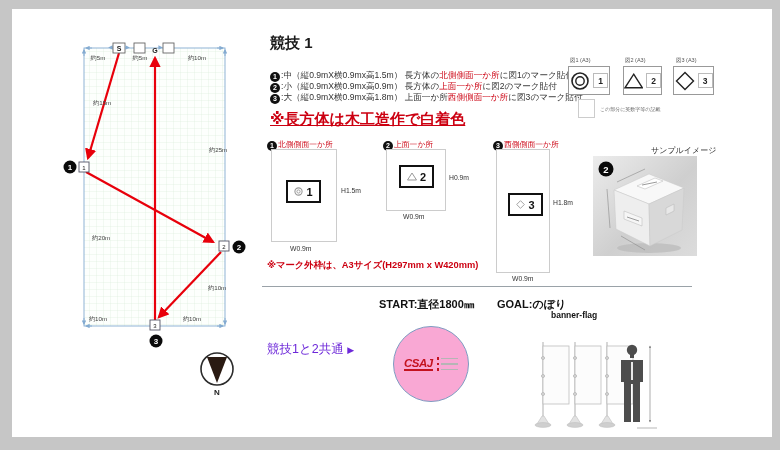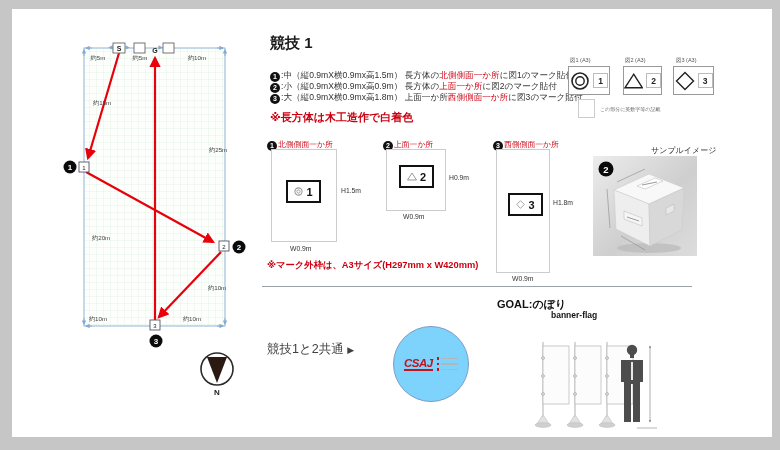--- a/index.html
+++ b/index.html
@@ -15,21 +15,21 @@
   }
   .abs{position:absolute;}
   .red{color:#cc0011;}
   .bullet{
     display:inline-block;width:10px;height:10px;border-radius:50%;
     background:#111;color:#fff;font-size:7px;font-weight:bold;
     text-align:center;line-height:10px;vertical-align:-1px;margin-right:1px;
   }
   .title{font-size:15px;font-weight:bold;color:#1a1a1a;}
   .spec{font-size:8.6px;line-height:9.8px;color:#333;white-space:nowrap;}
-  .note{font-size:11px;font-weight:bold;}
+  .note{font-size:15px;font-weight:bold;text-decoration:underline;}
   .note2{font-size:9.3px;font-weight:bold;}
   .legend-cap{font-size:5.5px;color:#555;}
   .legend-box{
     border:1px solid #999;background:#fff;display:flex;
     align-items:center;justify-content:center;gap:3px;
   }
   .numchip{
     border:1px solid #bbb;background:#fff;font-size:8.5px;font-weight:bold;
     width:13px;height:13px;display:flex;align-items:center;justify-content:center;
   }
@@ -37,25 +37,25 @@
   .dg-outer{border:1px solid #ccc;background:#fff;}
   .mark-box{
     border:2.5px solid #111;background:#fff;display:flex;
     align-items:center;justify-content:center;gap:3px;
   }
   .mark-num{font-size:11px;font-weight:bold;color:#111;}
   .dim{font-size:6.8px;color:#333;white-space:nowrap;}
   .divider{border-top:1px solid #9aa2a8;height:0;}
   .sample-label{font-size:8px;color:#333;}
   .sample-img{background:linear-gradient(135deg,#ececec 0%,#cfcfcf 55%,#dcdcdc 100%);}
-  .footer-common{font-size:12.5px;color:#404040;white-space:nowrap;}
+  .footer-common{font-size:12.5px;color:#6d28d9;white-space:nowrap;}
   .startgoal{font-size:11px;font-weight:600;color:#111;white-space:nowrap;}
   .banner-label{font-size:8.5px;font-weight:bold;color:#111;margin-left:28px;}
   .start-circle{
-    border:1.4px solid #7e9cc2;border-radius:50%;background:#7dd3fc;
+    border:1.4px solid #7e9cc2;border-radius:50%;background:#f9a8d4;
     display:flex;align-items:center;justify-content:center;gap:4px;
   }
   .csaj{
     color:#c4121f;font-style:italic;font-weight:bold;font-size:11.5px;
     border-bottom:2px solid #c4121f;line-height:11px;letter-spacing:-0.5px;
   }
   .logo-lines{display:flex;flex-direction:column;gap:3px;}
   .logo-line{display:flex;align-items:center;gap:2px;}
   .logo-sq{width:2.5px;height:2.5px;background:#c4121f;}
   .logo-bar{width:17px;height:1.5px;background:#b5b5b5;}
@@ -237,20 +237,21 @@
     </svg>
   </div>
 
   <div class="abs divider" style="left:250px;top:277px;width:430px"></div>
 
   <div class="abs footer-common" style="left:255px;top:332px">
     <span>競技1と2共通</span>
     <span style="font-size:9px">▶</span>
   </div>
 
+  <div class="abs startgoal" style="left:367px;top:288px">START:直径1800㎜</div>
   <div class="abs startgoal" style="left:485px;top:288px">GOAL:のぼり</div>
 
   <div class="abs start-circle" style="left:381px;top:317px;width:74px;height:74px">
     <span class="csaj">CSAJ</span>
     <span class="logo-lines">
       <span class="logo-line">
           <span class="logo-sq"></span>
           <span class="logo-bar"></span>
         </span>
       <span class="logo-line">

